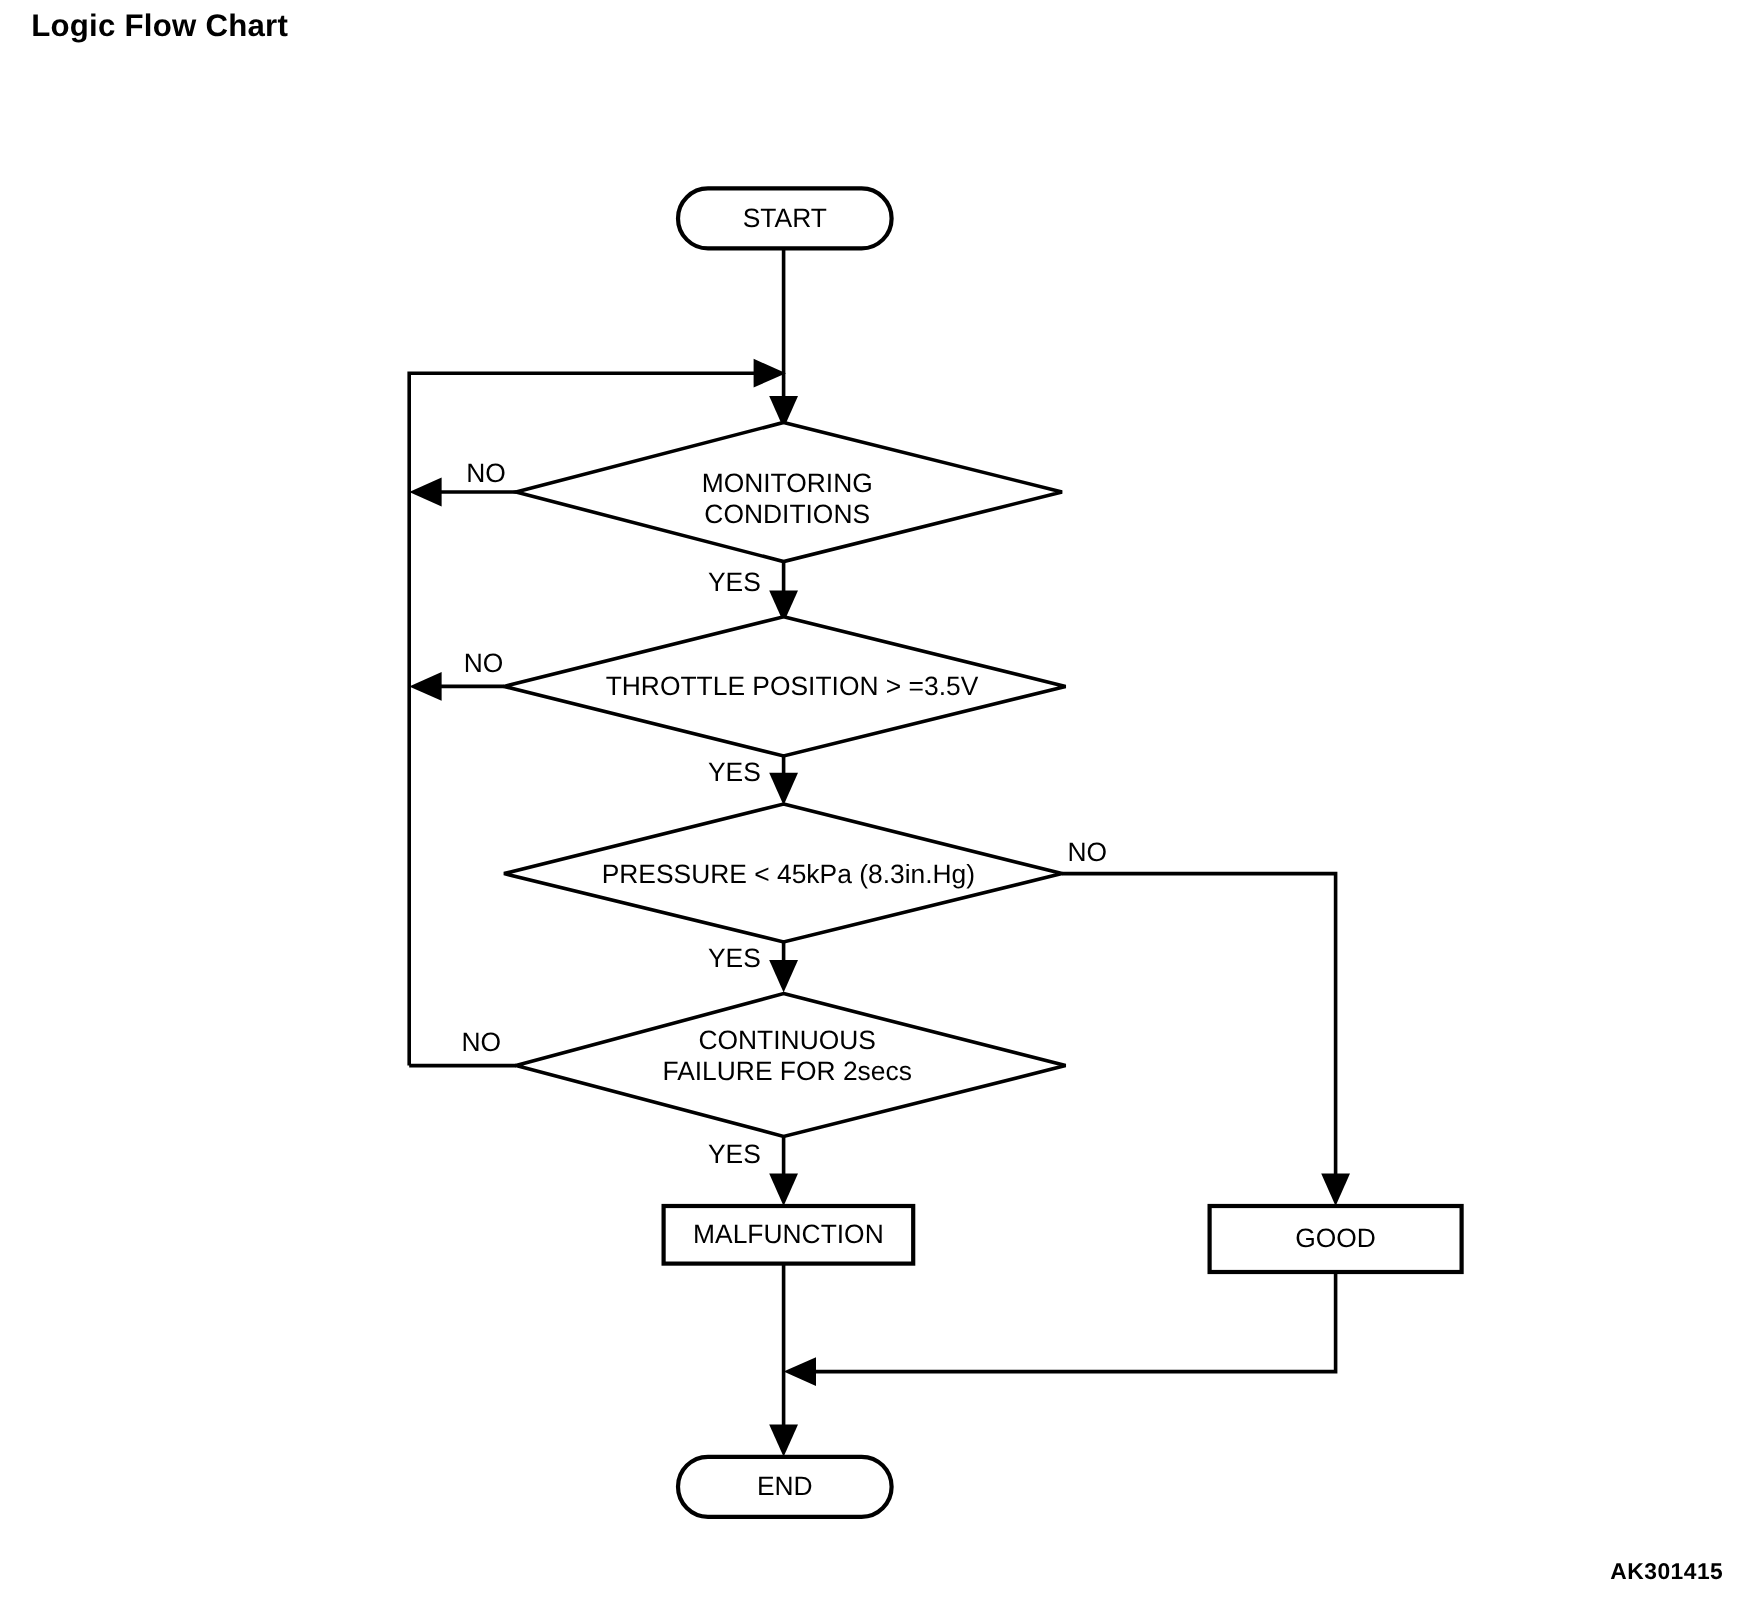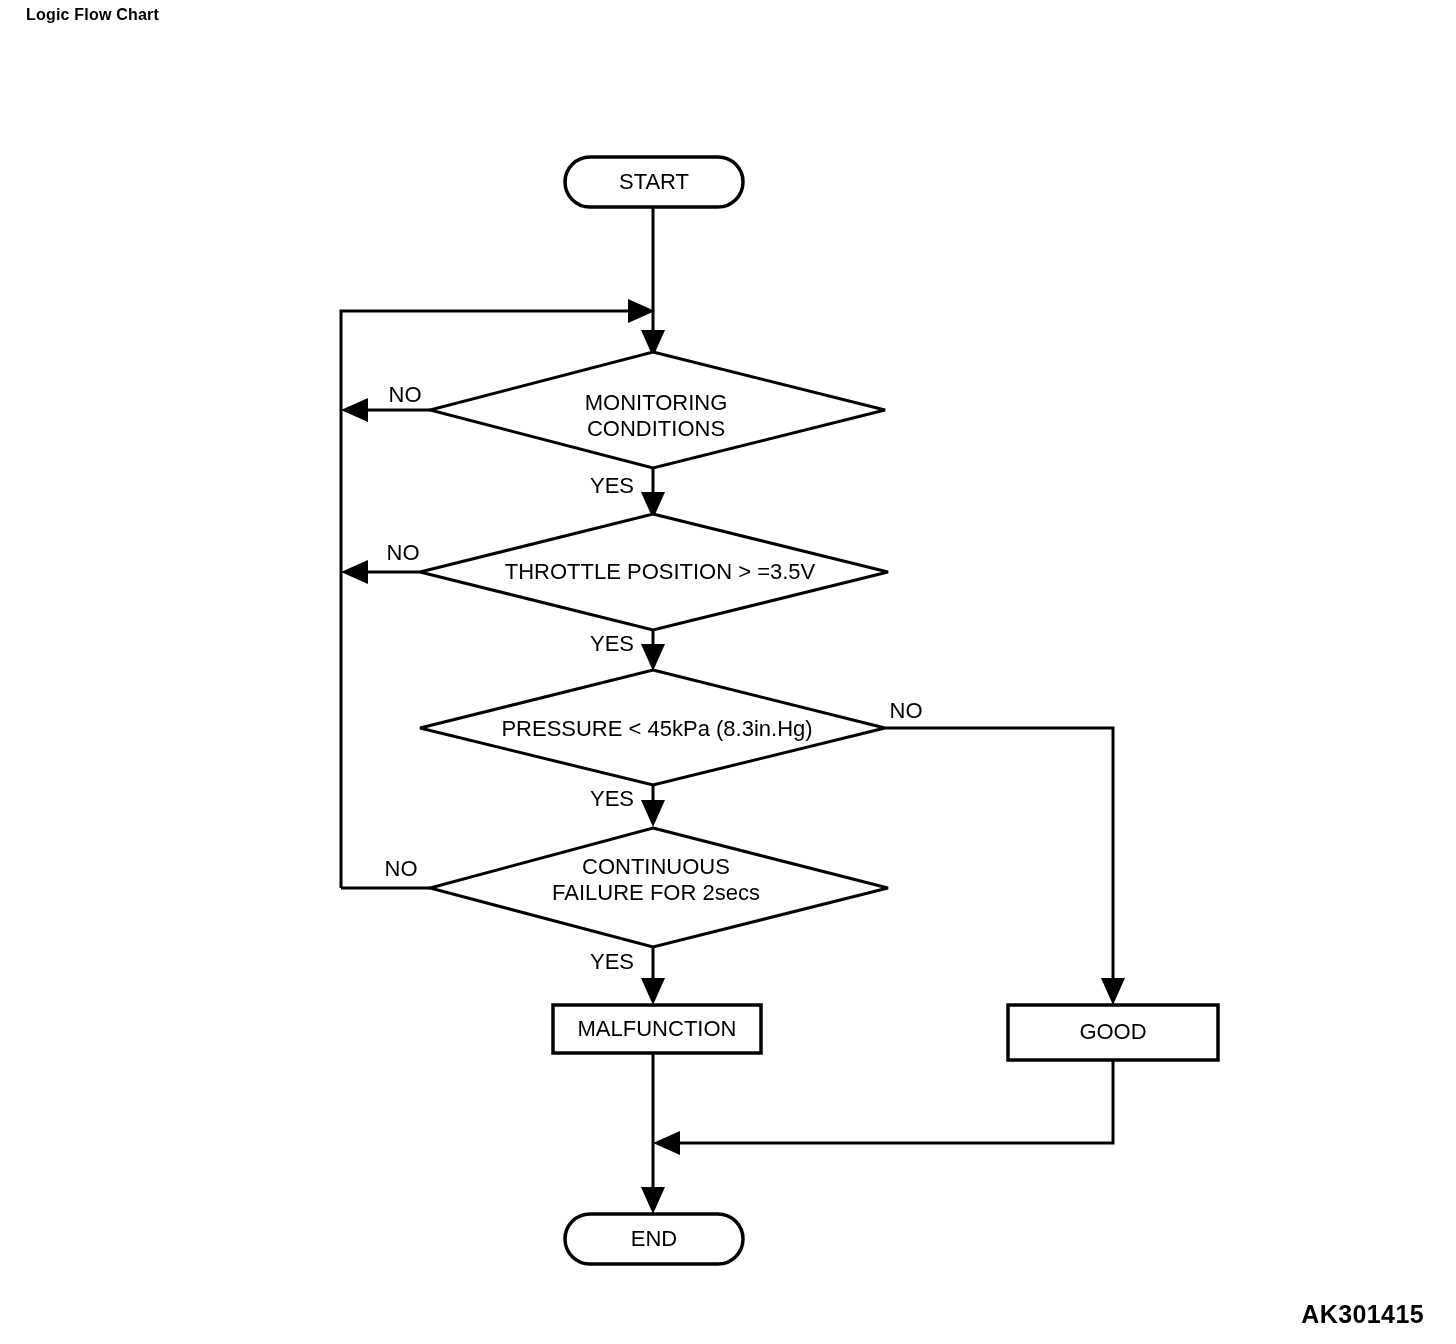--- a/index.html
+++ b/index.html
@@ -13,30 +13,30 @@
     height: 1344px;
     font-family: "Liberation Sans", sans-serif;
     color: #000000;
     position: relative;
     overflow: hidden;
   }
   #page-title {
     position: absolute;
     left: 26px;
     top: 6px;
-    font-size: 16px;
+    font-size: 26px;
     font-weight: bold;
     letter-spacing: 0.2px;
     white-space: nowrap;
   }
   #ref-code {
     position: absolute;
-    right: 32px;
+    right: 20px;
     top: 1300px;
-    font-size: 25px;
+    font-size: 19px;
     font-weight: bold;
     letter-spacing: 0.4px;
     white-space: nowrap;
   }
   #flow-svg {
     position: absolute;
     left: 0;
     top: 0;
     width: 1456px;
     height: 1344px;

